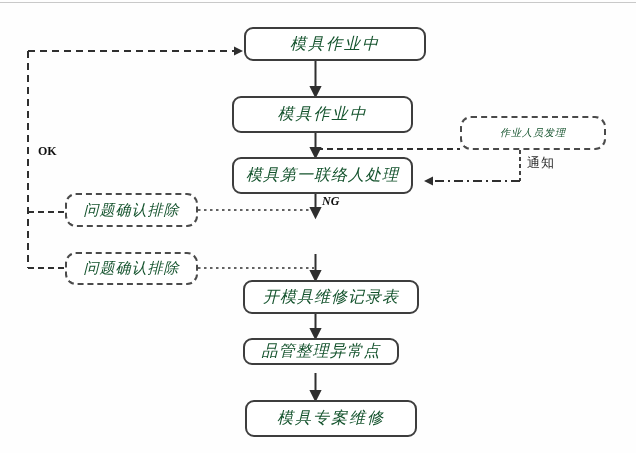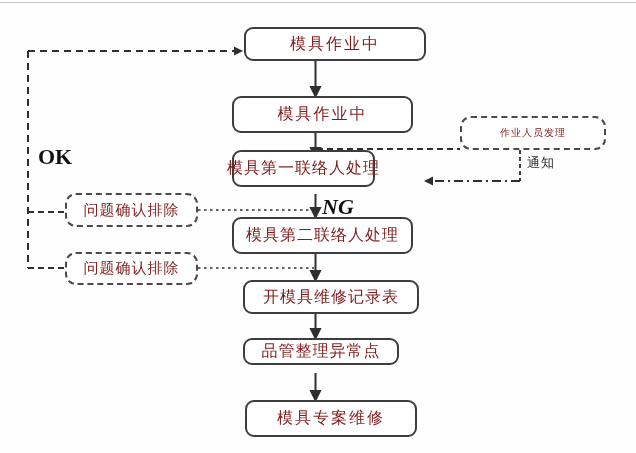--- a/index.html
+++ b/index.html
@@ -16,49 +16,50 @@
     background: #c9c9c9;
   }
   svg.wires { position: absolute; left: 0; top: 0; width: 636px; height: 453px; }
 
   .node {
     position: absolute;
     display: flex;
     align-items: center;
     justify-content: center;
     background: #ffffff;
-    color: #7f1d1d;
+    color: #14532d;
     font-size: 16px;
     letter-spacing: 2px;
     white-space: nowrap;
     box-sizing: border-box;
+    font-style: italic;
   }
   .solid-node { border: 2px solid #3d3d3d; border-radius: 9px; }
   .dashed-node { border: 2px dashed #4a4a4a; border-radius: 11px; }
 
   
   #n-working        { left: 244px; top: 27px;  width: 182px; height: 34px; }
   #n-abnormal       { left: 232px; top: 96px;  width: 181px; height: 37px; }
-  #n-first-contact  { left: 232px; top: 150px; width: 143px; height: 37px; letter-spacing: 1px; }
+  #n-first-contact  { left: 232px; top: 157px; width: 181px; height: 37px; letter-spacing: 1px; }
   #n-second-contact { left: 232px; top: 217px; width: 181px; height: 37px; letter-spacing: 1px; }
   #n-repair-record  { left: 243px; top: 280px; width: 176px; height: 34px; letter-spacing: 1px; }
   #n-qc-summary     { left: 243px; top: 338px; width: 156px; height: 27px; letter-spacing: 1px; }
   #n-special-repair { left: 245px; top: 400px; width: 172px; height: 37px; }
 
   
   #n-operator   { left: 460px; top: 116px; width: 146px; height: 34px; font-size: 10px; letter-spacing: 1px; }
   #n-resolve-1  { left: 65px;  top: 193px; width: 133px; height: 34px; font-size: 15px; letter-spacing: 1px; }
   #n-resolve-2  { left: 65px;  top: 252px; width: 133px; height: 33px; font-size: 15px; letter-spacing: 1px; }
 
   .edge-label {
     position: absolute;
     color: #111;
     font-family: "Liberation Serif", "DejaVu Serif", serif;
     font-weight: bold;
-    font-size: 22px;
+    font-size: 12px;
   }
   #lbl-ok { left: 38px; top: 144px; }
   #lbl-ng { left: 322px; top: 194px; font-style: italic; }
   #lbl-notify {
     position: absolute; left: 527px; top: 154px;
     color: #2a2a2a; font-size: 13px; letter-spacing: 1px;
   }
 </style>
 </head>
 <body>
@@ -104,21 +105,20 @@
     <line x1="317" y1="149" x2="460" y2="149" stroke="#2f2f2f" stroke-width="1.8" stroke-dasharray="6,4"></line>
 
     <line x1="520" y1="150" x2="520" y2="181" stroke="#2f2f2f" stroke-width="1.8" stroke-dasharray="4,3"></line>
     <line x1="520" y1="181" x2="433" y2="181" stroke="#2f2f2f" stroke-width="1.8" stroke-dasharray="9,4,2,4"></line>
     <polygon points="424,181 433,176.5 433,185.5" fill="#2f2f2f"></polygon>
   </svg>
 
   <div class="node solid-node" id="n-working">模具作业中</div>
   <div class="node solid-node" id="n-abnormal">模具作业中</div>
   <div class="node solid-node" id="n-first-contact">模具第一联络人处理</div>
-  <div class="node solid-node" id="n-second-contact">模具第二联络人处理</div>
   <div class="node solid-node" id="n-repair-record">开模具维修记录表</div>
   <div class="node solid-node" id="n-qc-summary">品管整理异常点</div>
   <div class="node solid-node" id="n-special-repair">模具专案维修</div>
 
   <div class="node dashed-node" id="n-operator">作业人员发理</div>
   <div class="node dashed-node" id="n-resolve-1">问题确认排除</div>
   <div class="node dashed-node" id="n-resolve-2">问题确认排除</div>
 
   <div class="edge-label" id="lbl-ok">OK</div>
   <div class="edge-label" id="lbl-ng">NG</div>

